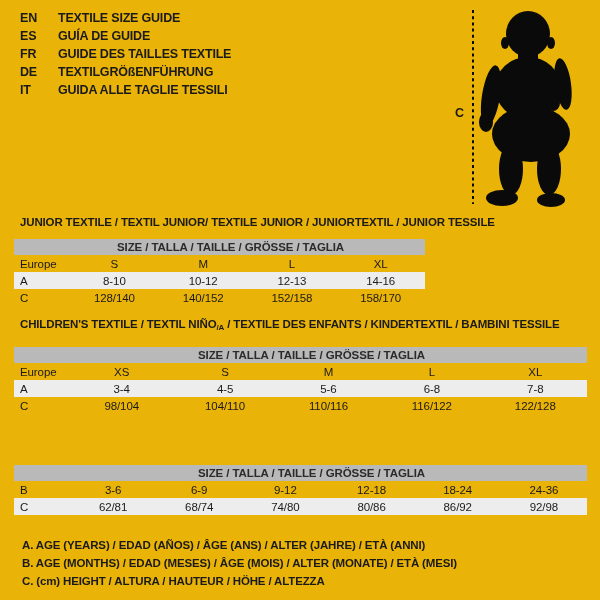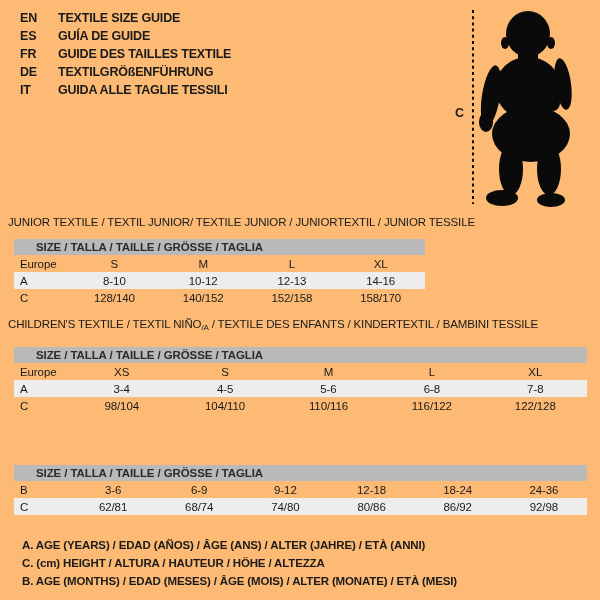--- a/index.html
+++ b/index.html
@@ -1,44 +1,44 @@
 <!DOCTYPE html>
 <html><head>
 <meta charset="utf-8">
 <style>
   html,body { margin:0; padding:0; background:#fff; }
   .page {
-    position:relative; width:600px; height:600px; background:#fdba74;
+    position:relative; width:600px; height:600px; background:#eab308;
     font-family:"Liberation Sans","DejaVu Sans",sans-serif; color:#1a1a1a;
     overflow:hidden;
   }
 
   
   .lang-block { position:absolute; left:20px; top:9px; }
   .lang-row { display:flex; height:18px; align-items:center; font-weight:700; font-size:12.5px; letter-spacing:-0.2px; }
   .lang-code { width:38px; }
 
   
   .figure { position:absolute; left:440px; top:4px; width:160px; height:205px; }
   .c-label { position:absolute; left:455px; top:106px; font-weight:700; font-size:12.5px; }
 
   
-  .tbl-title { position:absolute; left:8px; font-weight:400; font-size:11.5px; letter-spacing:-0.15px; white-space:nowrap; }
+  .tbl-title { position:absolute; left:20px; font-weight:700; font-size:11.5px; letter-spacing:-0.15px; white-space:nowrap; }
   .title-junior   { top:216px; }
   .title-children { top:318px; }
   .title-babies   { top:424px; line-height:16px; white-space:normal; width:560px; }
   .subscript { font-size:8px; vertical-align:-2px; }
 
   
   .size-table { position:absolute; left:14px; border-collapse:collapse; table-layout:fixed; font-size:11.5px; letter-spacing:-0.1px; }
   .tbl-junior   { top:239px; width:411px; }
   .tbl-children { top:347px; width:573px; }
   .tbl-babies   { top:465px; width:573px; }
   .size-table th.band {
-    background:#b9b9b9; font-weight:700; text-align:left;
+    background:#b9b9b9; font-weight:700; text-align:center;
     padding:0 0 0 22px; height:16px; font-size:11.5px; color:#2b2b2b;
   }
   .size-table td { height:17px; text-align:center; padding:0; font-weight:400; }
   .size-table td.rowlabel { text-align:left; padding-left:6px; }
   .size-table col.labelcol { width:56px; }
   tr.stripe td { background:#ededed; }
 
   
   .notes { position:absolute; left:22px; top:536px; font-weight:700; font-size:11.5px; line-height:18px; letter-spacing:-0.15px; }
 </style>
@@ -199,17 +199,17 @@
       <td>74/80</td>
       <td>80/86</td>
       <td>86/92</td>
       <td>92/98</td>
     </tr>
   </tbody>
     </table>
 
   <div class="notes">
     <div>A. AGE (YEARS) / EDAD (AÑOS) / ÂGE (ANS) / ALTER (JAHRE) / ETÀ (ANNI)</div>
+    <div>B. AGE (MONTHS) / EDAD (MESES) / ÂGE (MOIS) / ALTER (MONATE) / ETÀ (MESI)</div>
     <div>C. (cm) HEIGHT / ALTURA / HAUTEUR / HÖHE / ALTEZZA</div>
-    <div>B. AGE (MONTHS) / EDAD (MESES) / ÂGE (MOIS) / ALTER (MONATE) / ETÀ (MESI)</div>
   </div>
 
 </div>
 
 </body></html>

